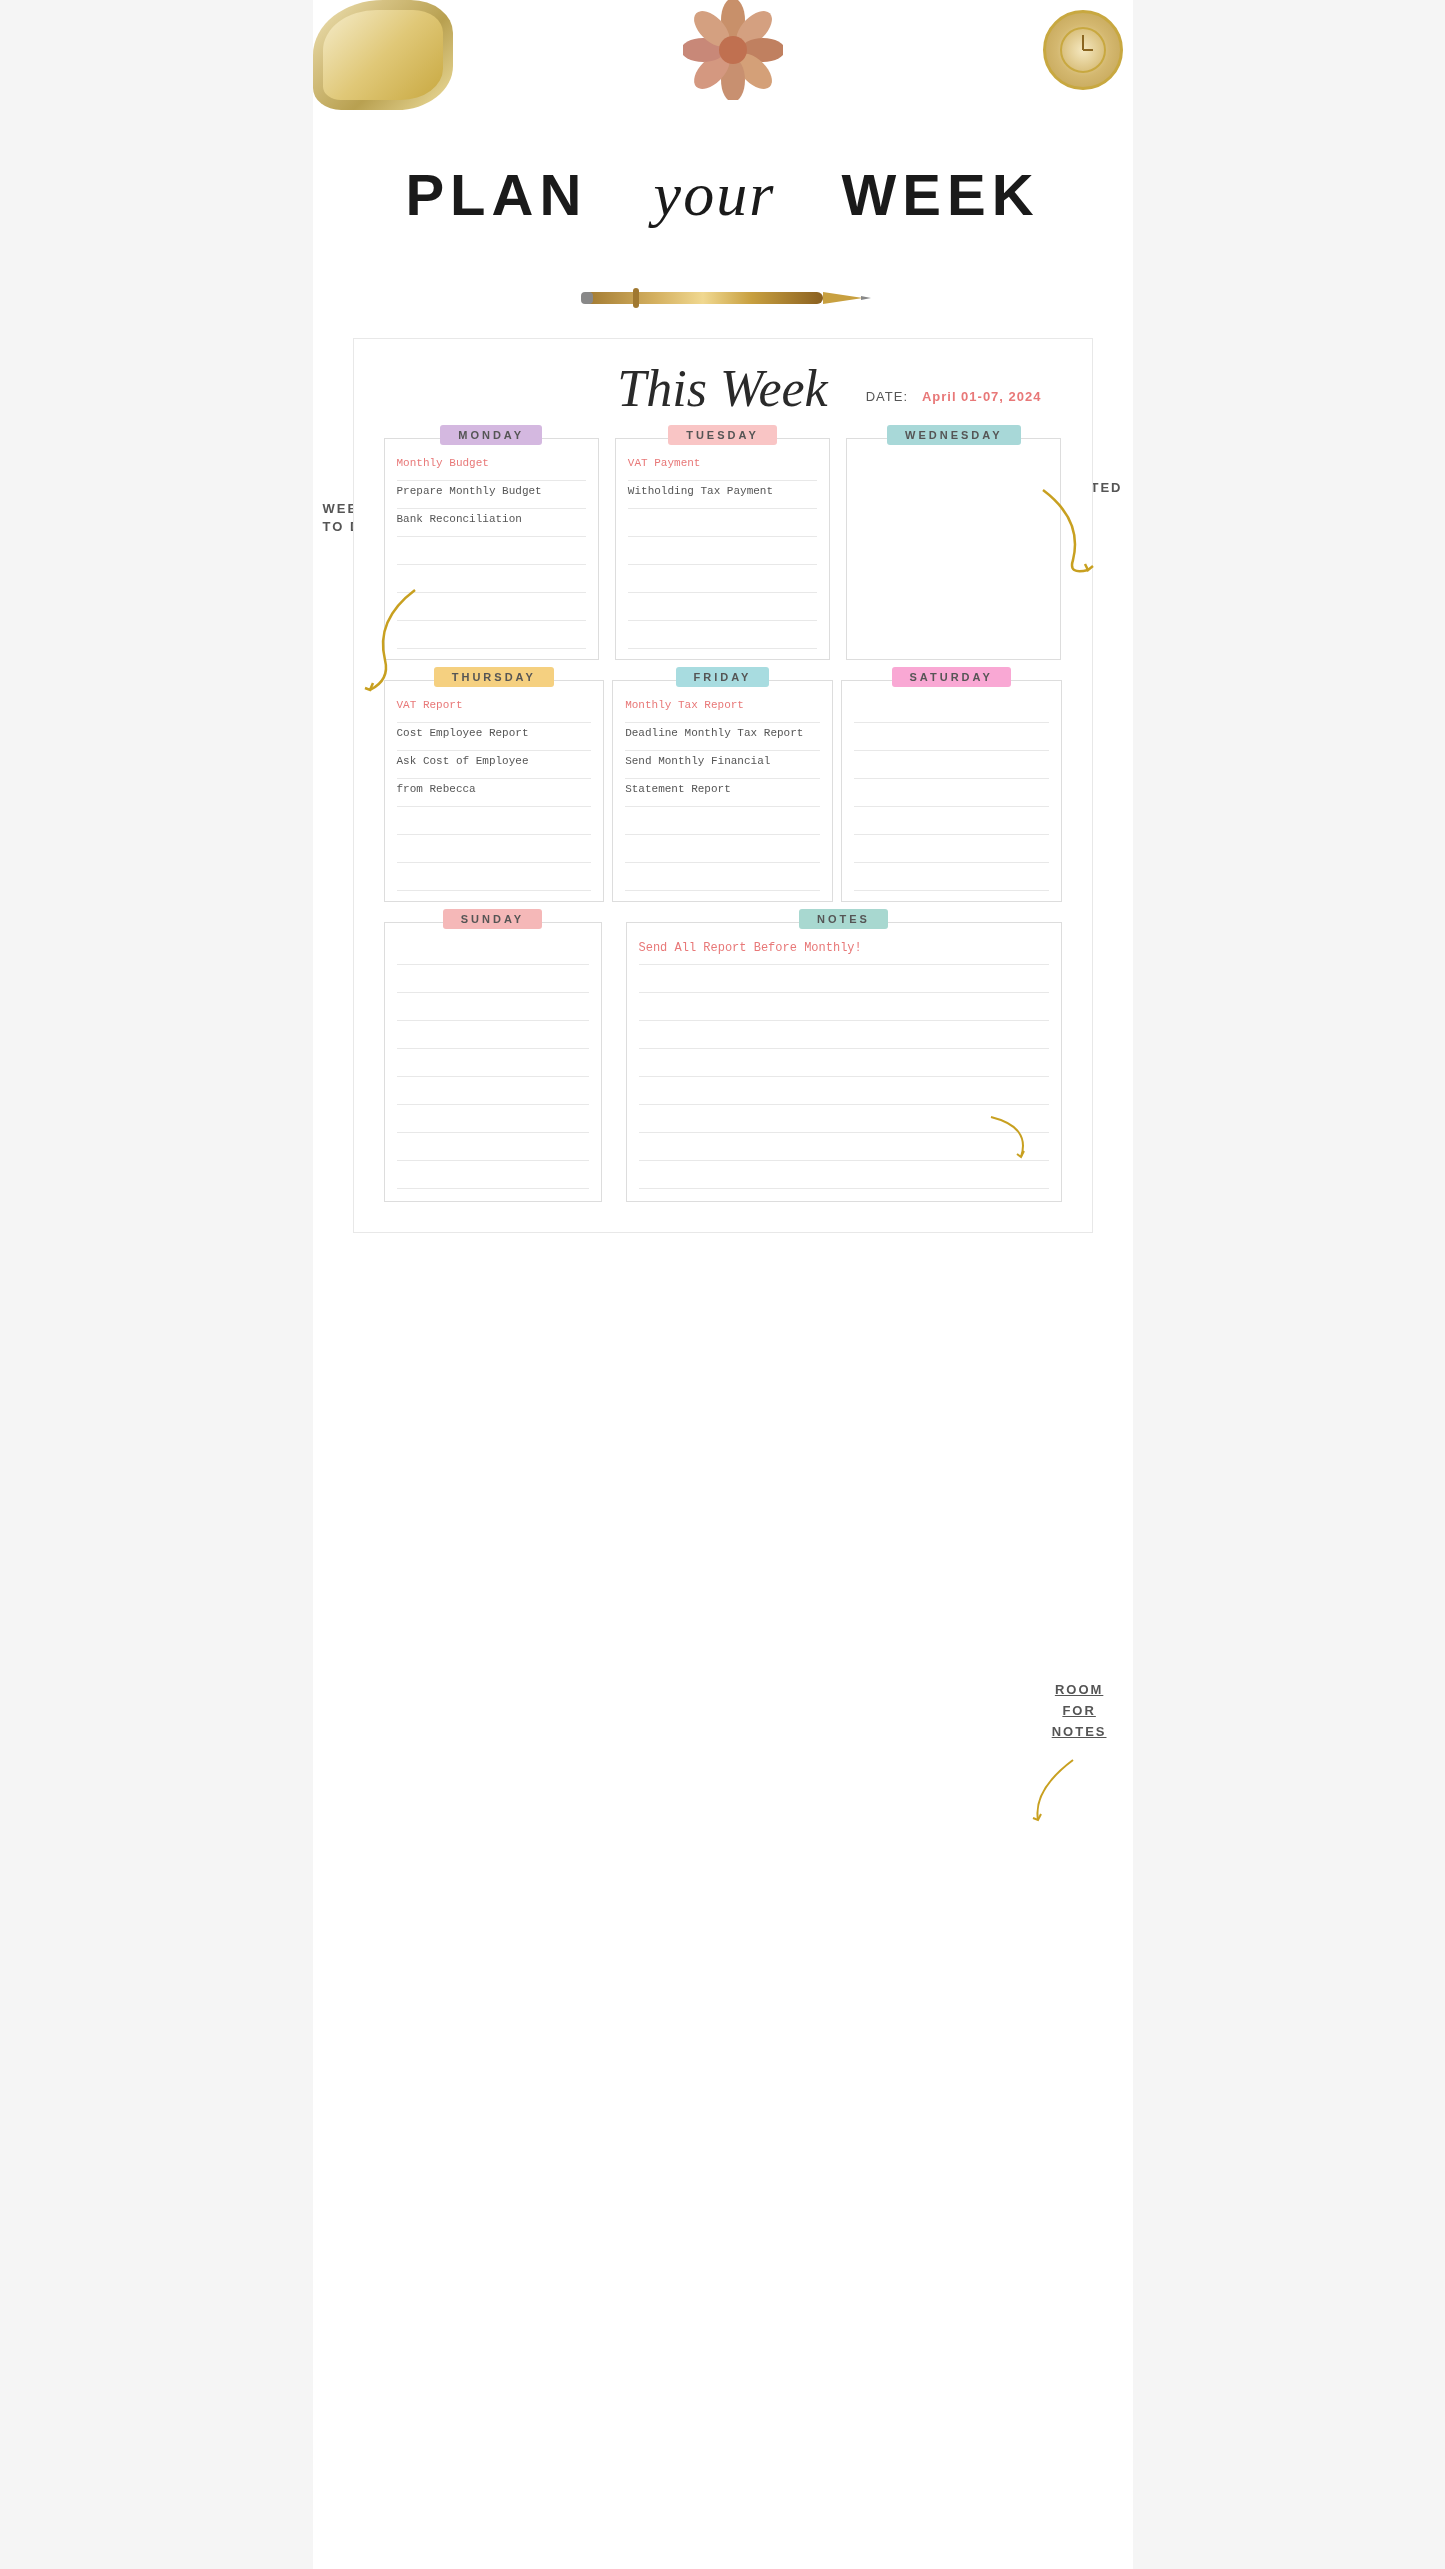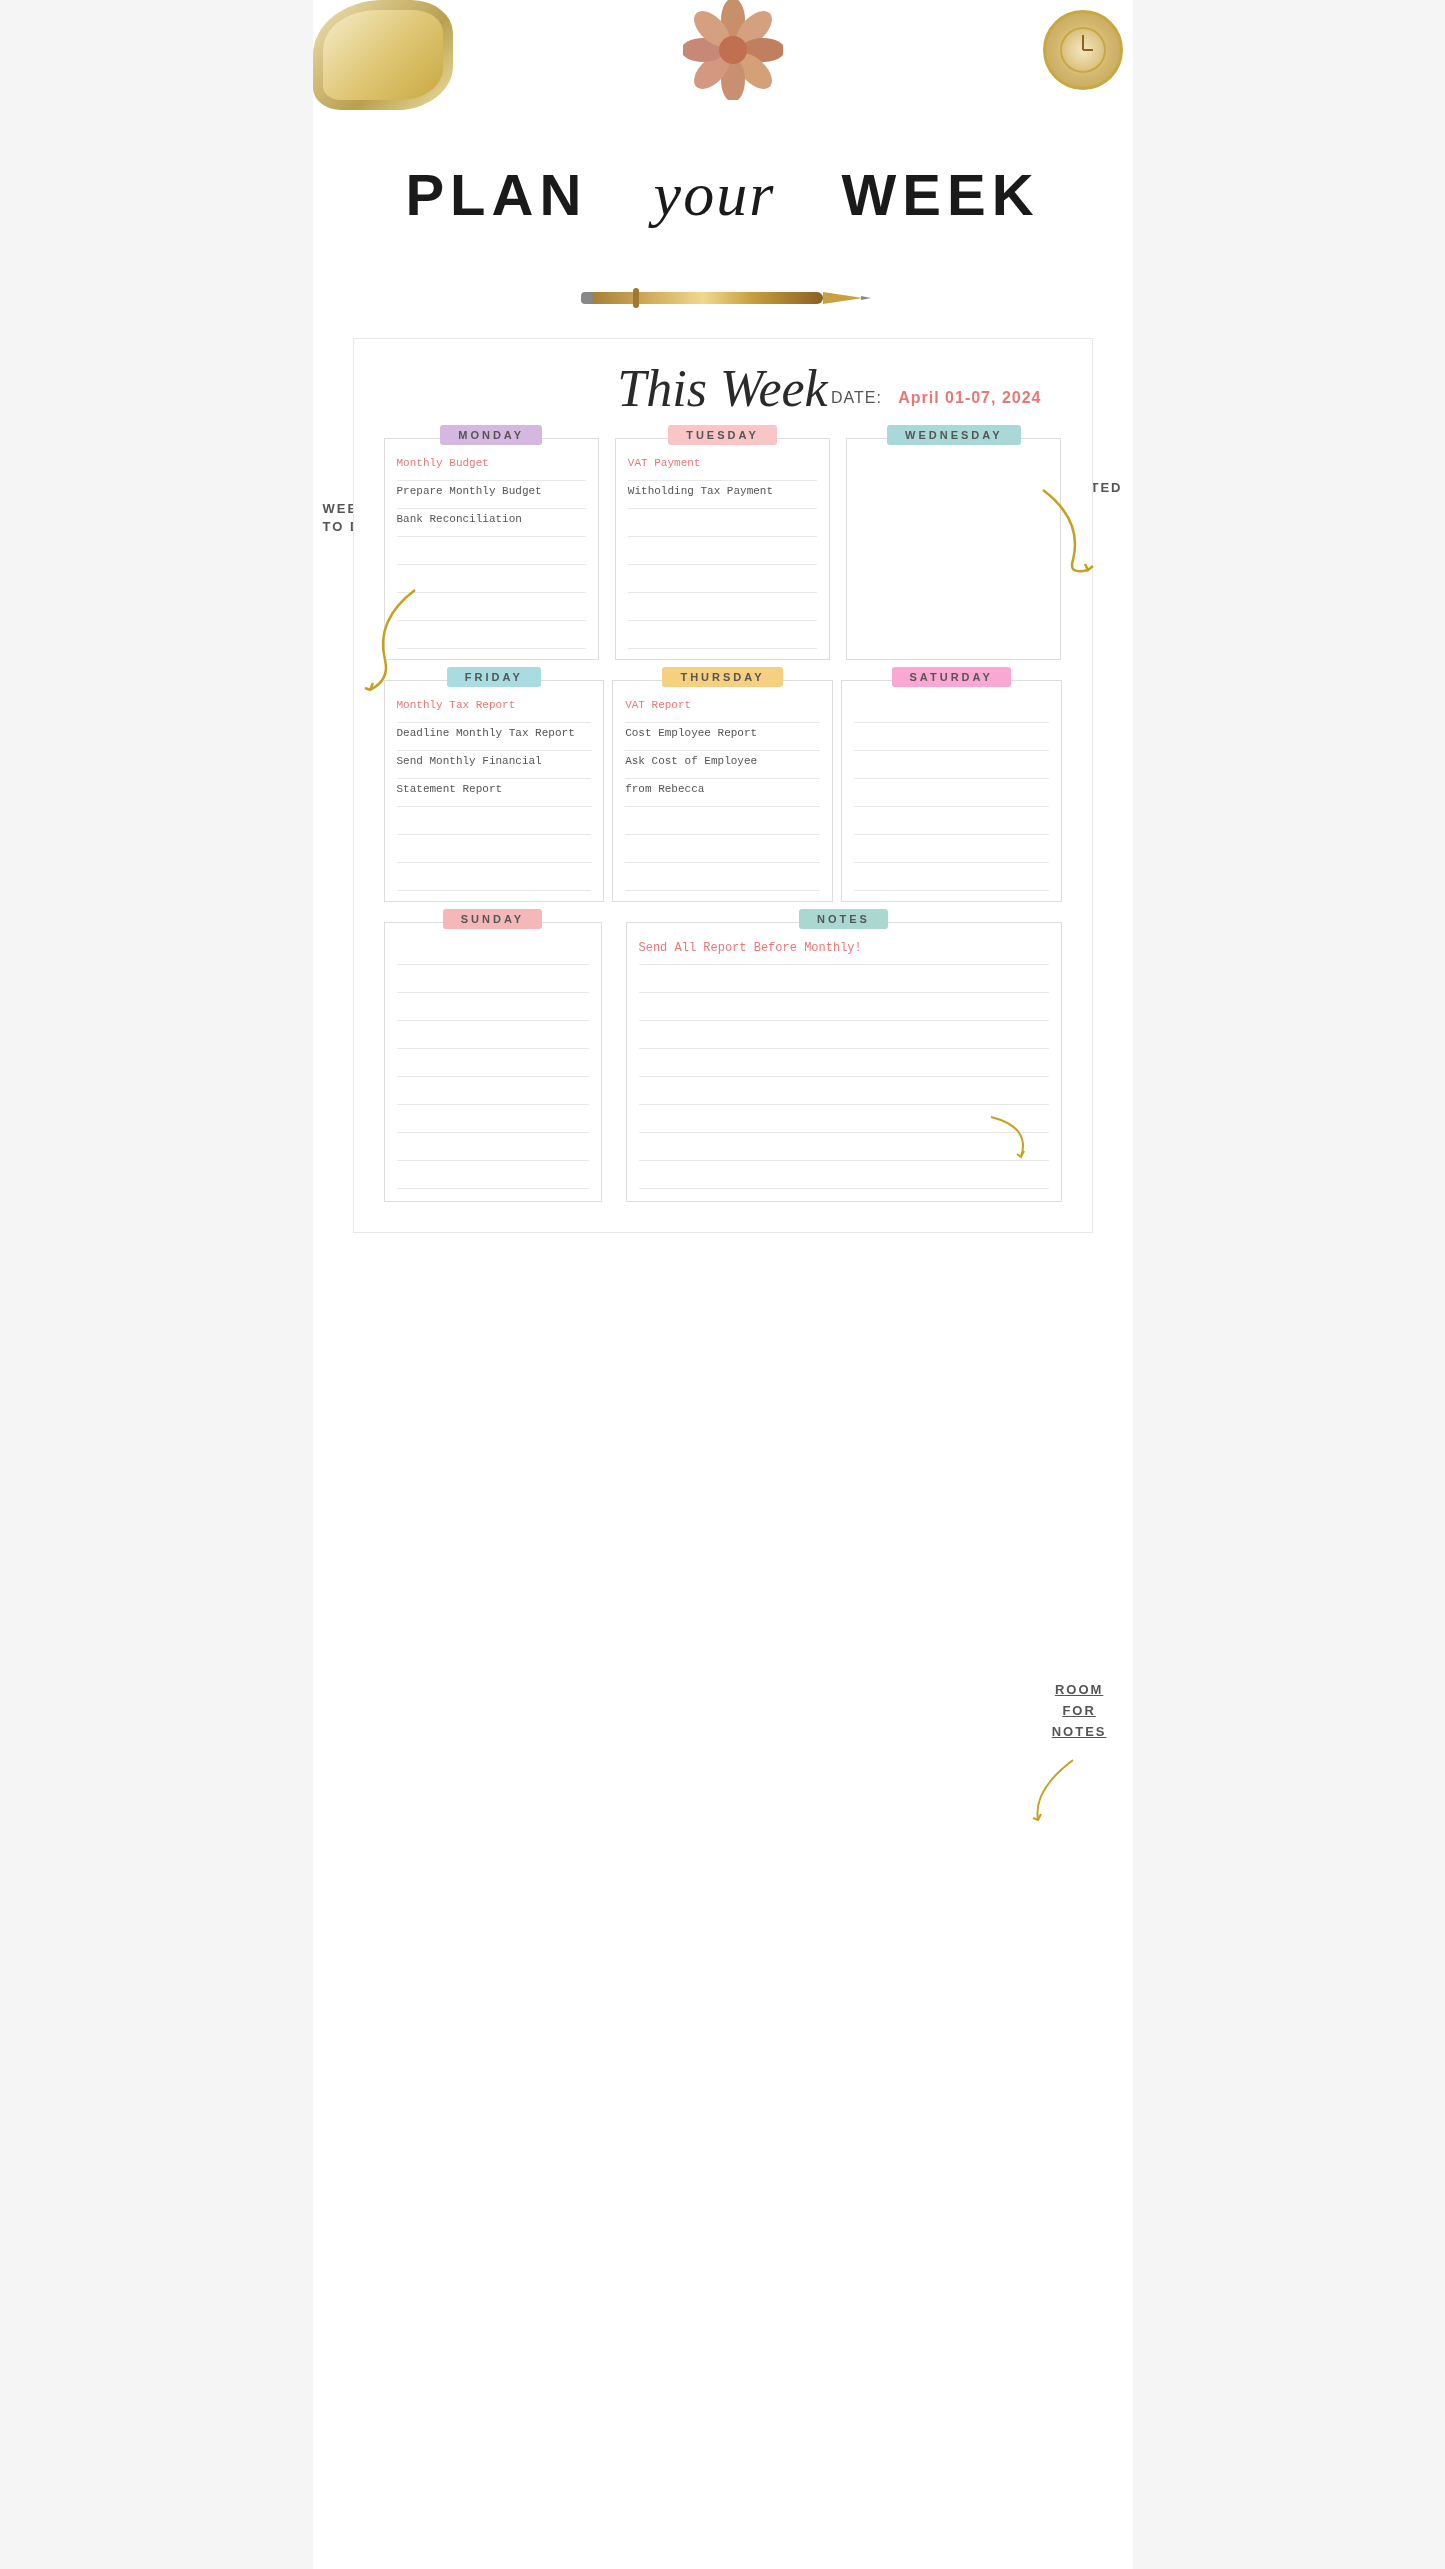--- a/index.html
+++ b/index.html
@@ -170,21 +170,21 @@
       font-size: 52px;
       color: #2a2a2a;
       font-weight: 400;
     }
 
     .date-line {
       position: absolute;
       right: 20px;
       top: 30px;
       font-family: 'Arial', sans-serif;
-      font-size: 16px;
+      font-size: 13px;
       color: #555;
       letter-spacing: 1px;
     }
 
     .date-line .date-value {
       color: #e87878;
       font-weight: 600;
     }
 
     
@@ -450,42 +450,42 @@
           <span class="day-label wednesday">WEDNESDAY</span>
         </div>
       </div>
 
     </div>
 
     <div class="days-grid-middle">
 
       <div class="day-box">
         <div class="day-label-container">
+          <span class="day-label thursday">THURSDAY</span>
+        </div>
+        <div class="day-lines">
+          <div class="day-line pink">VAT Report</div>
+          <div class="day-line">Cost Employee Report</div>
+          <div class="day-line">Ask Cost of Employee</div>
+          <div class="day-line">from Rebecca</div>
+          <div class="day-line empty">&nbsp;</div>
+          <div class="day-line empty">&nbsp;</div>
+          <div class="day-line empty">&nbsp;</div>
+        </div>
+      </div>
+
+      <div class="day-box">
+        <div class="day-label-container">
           <span class="day-label friday">FRIDAY</span>
         </div>
         <div class="day-lines">
           <div class="day-line pink">Monthly Tax Report</div>
           <div class="day-line">Deadline Monthly Tax Report</div>
           <div class="day-line">Send Monthly Financial</div>
           <div class="day-line">Statement Report</div>
-          <div class="day-line empty">&nbsp;</div>
-          <div class="day-line empty">&nbsp;</div>
-          <div class="day-line empty">&nbsp;</div>
-        </div>
-      </div>
-
-      <div class="day-box">
-        <div class="day-label-container">
-          <span class="day-label thursday">THURSDAY</span>
-        </div>
-        <div class="day-lines">
-          <div class="day-line pink">VAT Report</div>
-          <div class="day-line">Cost Employee Report</div>
-          <div class="day-line">Ask Cost of Employee</div>
-          <div class="day-line">from Rebecca</div>
           <div class="day-line empty">&nbsp;</div>
           <div class="day-line empty">&nbsp;</div>
           <div class="day-line empty">&nbsp;</div>
         </div>
       </div>
 
       <div class="day-box">
         <div class="day-label-container">
           <span class="day-label saturday">SATURDAY</span>
         </div>

